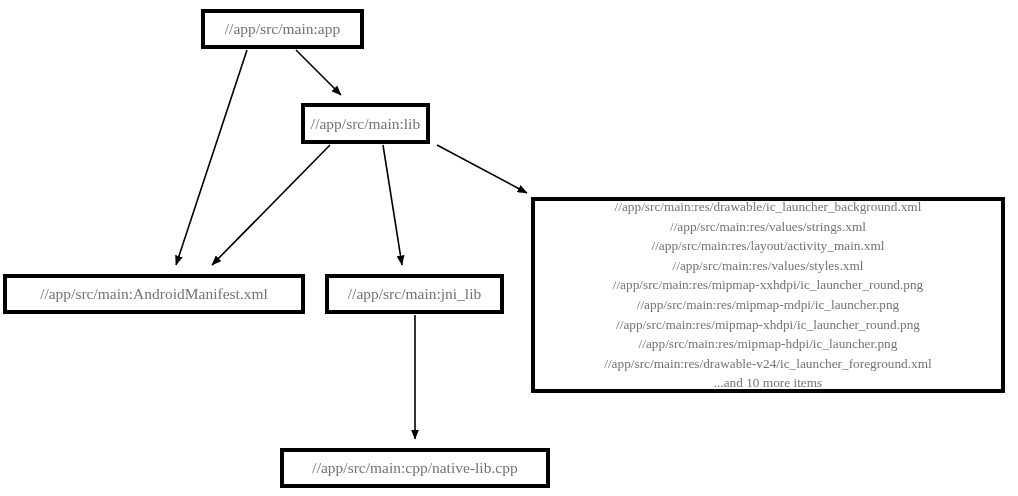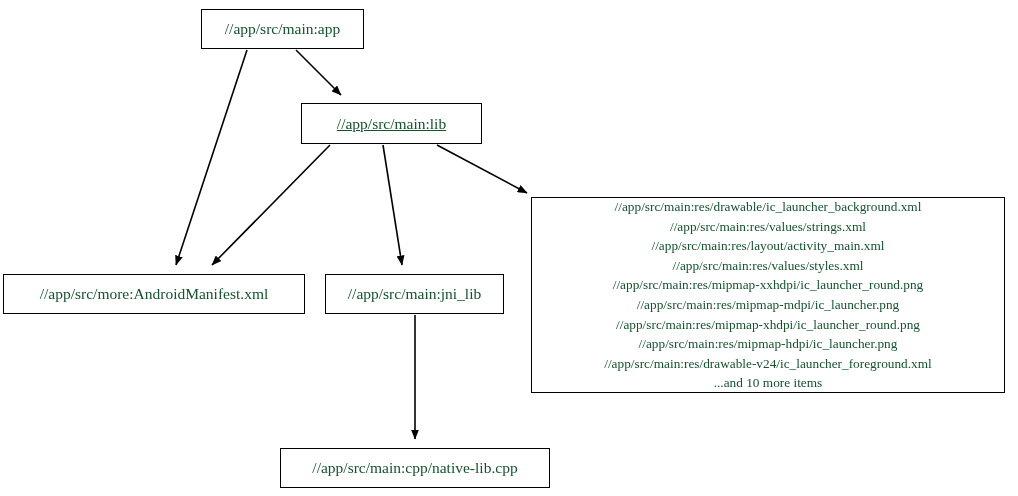--- a/index.html
+++ b/index.html
@@ -20,26 +20,26 @@
     position: absolute;
     left: 0;
     top: 0;
     width: 1018px;
     height: 496px;
     pointer-events: none;
   }
   .node {
     position: absolute;
     box-sizing: border-box;
-    border: 1px solid #000000;
+    border: 4px solid #000000;
     background: #ffffff;
     display: flex;
     align-items: center;
     justify-content: center;
-    color: #14532d;
+    color: #737373;
   }
   .node-label {
     display: block;
     text-align: center;
     white-space: nowrap;
     line-height: 1.0;
   }
   .node-single .node-label {
     font-size: 15.5px;
   }
@@ -77,26 +77,26 @@
 
     <path d="M 437 145 L 527 193" stroke="#000000" stroke-width="1.6" fill="none" marker-end="url(#arrowhead)"></path>
 
     <path d="M 415 315 L 415 439" stroke="#000000" stroke-width="1.6" fill="none" marker-end="url(#arrowhead)"></path>
   </svg>
 
   <div class="node node-single" style="left:201px; top:9px; width:163px; height:40px;">
     <span class="node-label">//app/src/main:app</span>
   </div>
 
-  <div class="node node-single" style="left:301px; top:103px; width:181px; height:41px;text-decoration:underline;">
+  <div class="node node-single" style="left:301px; top:103px; width:129px; height:41px;">
     <span class="node-label">//app/src/main:lib</span>
   </div>
 
   <div class="node node-single" style="left:3px; top:274px; width:302px; height:40px;">
-    <span class="node-label">//app/src/more:AndroidManifest.xml</span>
+    <span class="node-label">//app/src/main:AndroidManifest.xml</span>
   </div>
 
   <div class="node node-single" style="left:280px; top:448px; width:270px; height:40px;">
     <span class="node-label">//app/src/main:cpp/native-lib.cpp</span>
   </div>
 
   <div class="node node-single" style="left:325px; top:274px; width:179px; height:40px;">
     <span class="node-label">//app/src/main:jni_lib</span>
   </div>
 

